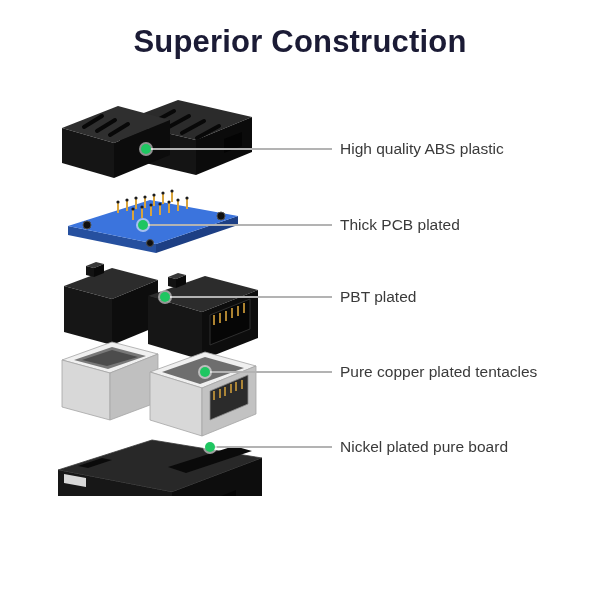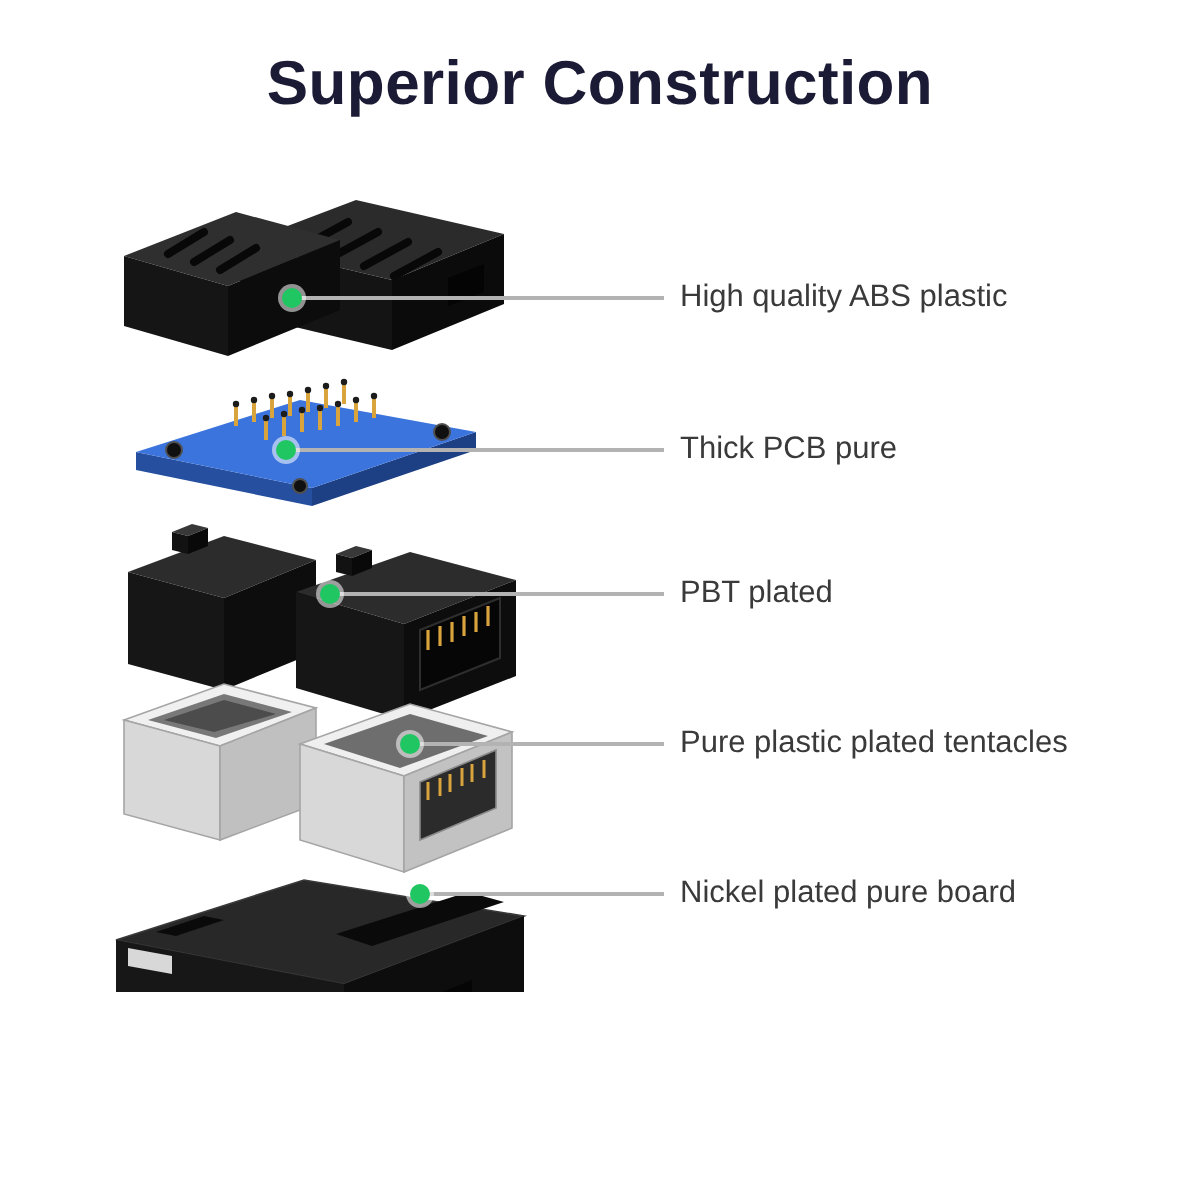--- a/index.html
+++ b/index.html
@@ -173,33 +173,33 @@
 
   <div class="callout" style="top:149px">
     <span class="leader" style="left:146px;width:186px"></span>
     <span class="dot" style="left:141px"></span>
     <span class="label">High quality ABS plastic</span>
   </div>
 
   <div class="callout" style="top:225px">
     <span class="leader" style="left:143px;width:189px"></span>
     <span class="dot" style="left:138px"></span>
-    <span class="label">Thick PCB pure</span>
+    <span class="label">Thick PCB plated</span>
   </div>
 
   <div class="callout" style="top:297px">
     <span class="leader" style="left:165px;width:167px"></span>
     <span class="dot" style="left:160px"></span>
     <span class="label">PBT plated</span>
   </div>
 
   <div class="callout" style="top:372px">
     <span class="leader" style="left:205px;width:127px"></span>
     <span class="dot" style="left:200px"></span>
-    <span class="label">Pure plastic plated tentacles</span>
+    <span class="label">Pure copper plated tentacles</span>
   </div>
 
   <div class="callout" style="top:447px">
     <span class="leader" style="left:210px;width:122px"></span>
     <span class="dot" style="left:205px"></span>
     <span class="label">Nickel plated pure board</span>
   </div>
 
 </div>
 

